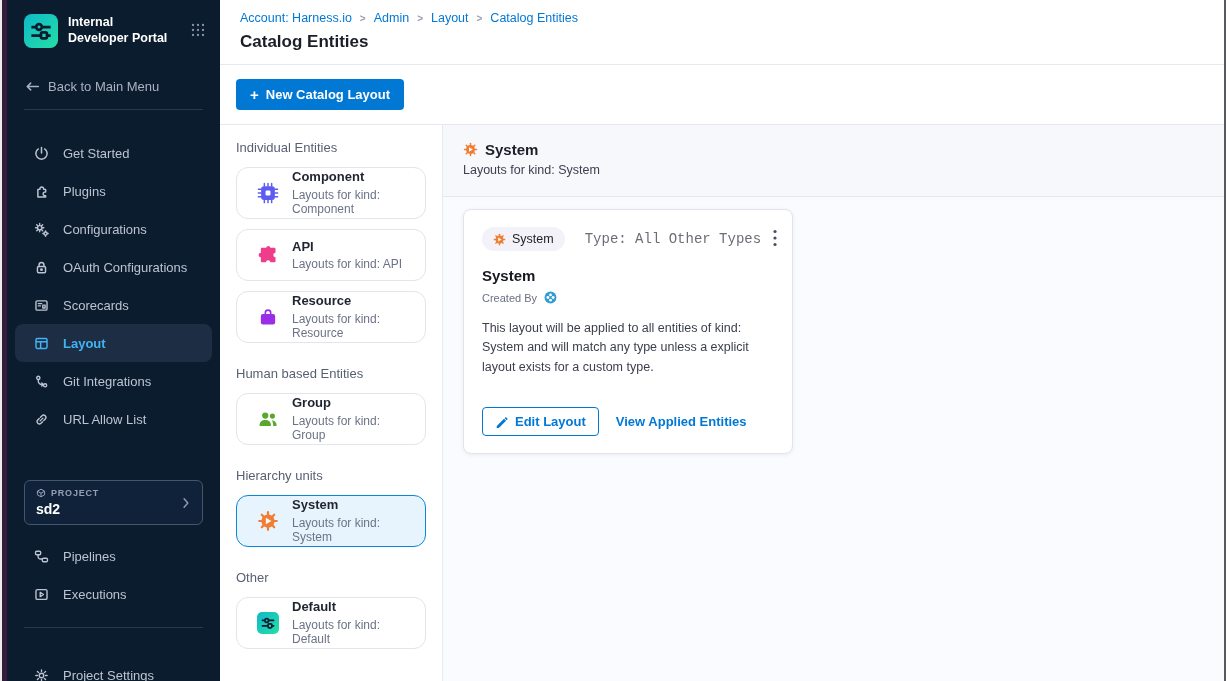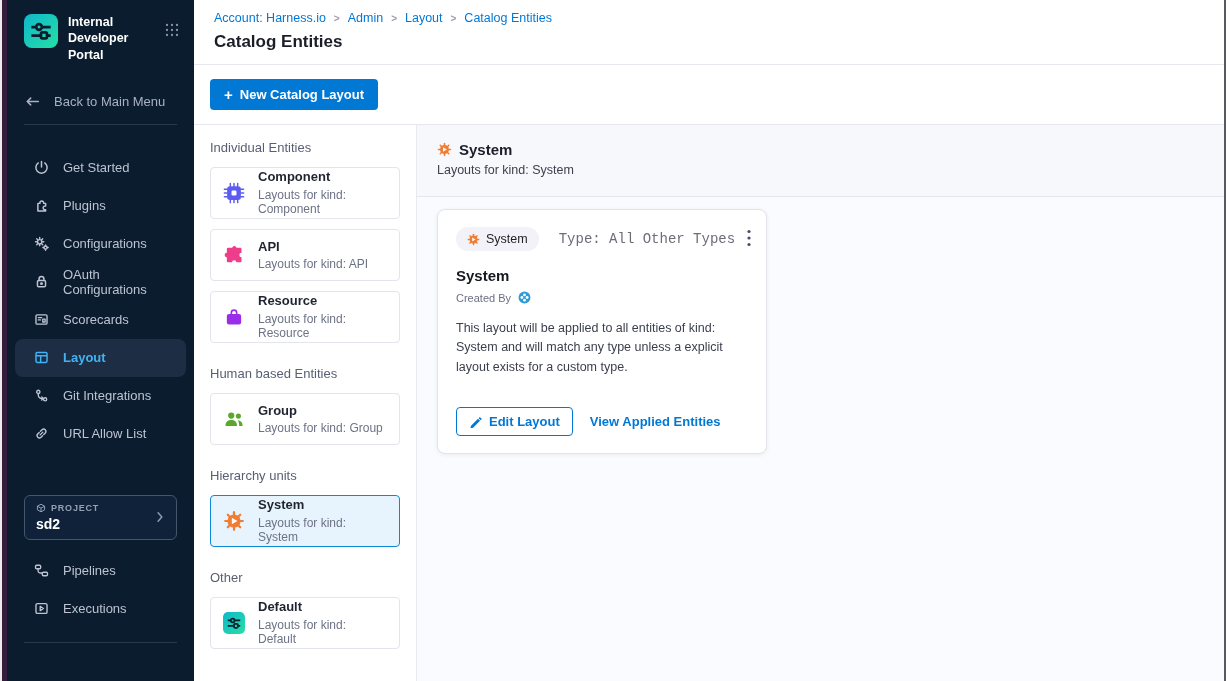--- a/index.html
+++ b/index.html
@@ -4,27 +4,27 @@
 <style>
   html,body{margin:0;padding:0;}
   *{box-sizing:border-box;}
   .app{position:relative;width:1226px;height:681px;background:#fff;display:flex;overflow:hidden;
        font-family:"Liberation Sans","DejaVu Sans",sans-serif;-webkit-font-smoothing:antialiased;}
   .rail-a{width:2px;background:#edebee;flex-shrink:0;}
   .rail-b{width:5px;background:#341c3c;flex-shrink:0;}
   .window-edge{position:absolute;right:0;top:0;width:2px;height:100%;background:#58585f;z-index:9;}
 
   
-  .sidebar{width:187px;background:#0b1c2e;flex-shrink:0;display:flex;flex-direction:column;color:#bcc3d2;}
+  .sidebar{width:213px;background:#0b1c2e;flex-shrink:0;display:flex;flex-direction:column;color:#bcc3d2;}
   .brand{display:flex;align-items:flex-start;gap:10px;padding:14px 14px 0 17px;}
   .brand-logo{flex-shrink:0;}
   .brand-title{font-size:12.5px;font-weight:bold;color:#fff;line-height:1.3;width:106px;}
   .grid-btn{margin-left:auto;margin-top:8px;cursor:pointer;}
   .teal-line{height:2px;background:#0bc8b5;margin:10px 17px 0;}
-  .back-item{display:flex;align-items:center;gap:13px;padding:0 17px;margin-top:20px;height:22px;
+  .back-item{display:flex;align-items:center;gap:7px;padding:0 17px;margin-top:20px;height:22px;
              font-size:13px;color:#a9b1c2;cursor:pointer;}
   .sdivider{border-top:1px solid #26384a;margin:14px 17px;}
   .smenu{margin-top:10px;}
   .sitem{display:flex;align-items:center;gap:13px;height:38px;padding:0 17px 0 26px;font-size:13px;
          color:#bcc3d2;cursor:pointer;}
   .sitem .si{flex-shrink:0;}
   .sitem.active{background:#1d2e44;border-radius:8px;margin:0 8px;padding-left:18px;color:#41b2f3;font-weight:bold;}
   .project-card{margin:42px 17px 0;border:1px solid #44566c;border-radius:6px;padding:7px 11px;
                 position:relative;background:#10223a;cursor:pointer;}
   .p-eyebrow{display:flex;gap:5px;align-items:center;font-size:9px;letter-spacing:.09em;
@@ -46,22 +46,22 @@
   .new-btn{display:flex;align-items:center;gap:7px;background:#0278d5;color:#fff;font-weight:bold;
            font-size:13px;border:none;border-radius:4px;padding:8px 14px;cursor:pointer;font-family:inherit;}
   .plus{font-size:15px;font-weight:bold;line-height:1;}
   .body-row{flex:1;display:flex;min-height:0;}
 
   
   .entity-panel{width:223px;flex-shrink:0;border-right:1px solid #e9e9f0;padding:14px 16px;
                 background:#fff;overflow:hidden;}
   .esection-label{font-size:13px;color:#575f72;margin-top:22px;line-height:18px;}
   .esection-label.first{margin-top:0;}
-  .ecard{display:flex;align-items:center;gap:13px;height:52px;border:1px solid #e3e4ec;border-radius:4px;
-         padding:0 12px;margin-top:10px;background:#fff;cursor:pointer;}
+  .ecard{display:flex;align-items:center;gap:13px;height:52px;border:1px solid #e3e4ec;border-radius:12px;
+         padding:0 20px;margin-top:10px;background:#fff;cursor:pointer;}
   .ecard.selected{background:#e7f4fd;border:1.5px solid #0d87d8;}
   .ecard-icon{flex-shrink:0;display:flex;}
   .ecard-name{font-size:13px;font-weight:bold;color:#1f2430;line-height:1.2;}
   .ecard-desc{font-size:12px;color:#6d7387;margin-top:3px;line-height:1.2;}
 
   
   .main-area{flex:1;display:flex;flex-direction:column;min-width:0;background:#fafbfe;}
   .main-head{background:#f7f8fb;border-bottom:1px solid #e5e6ee;padding:16px 20px 0;height:72px;flex-shrink:0;}
   .mh-row{display:flex;align-items:center;gap:7px;}
   .mh-title{font-size:15px;font-weight:bold;color:#1c1f29;}

